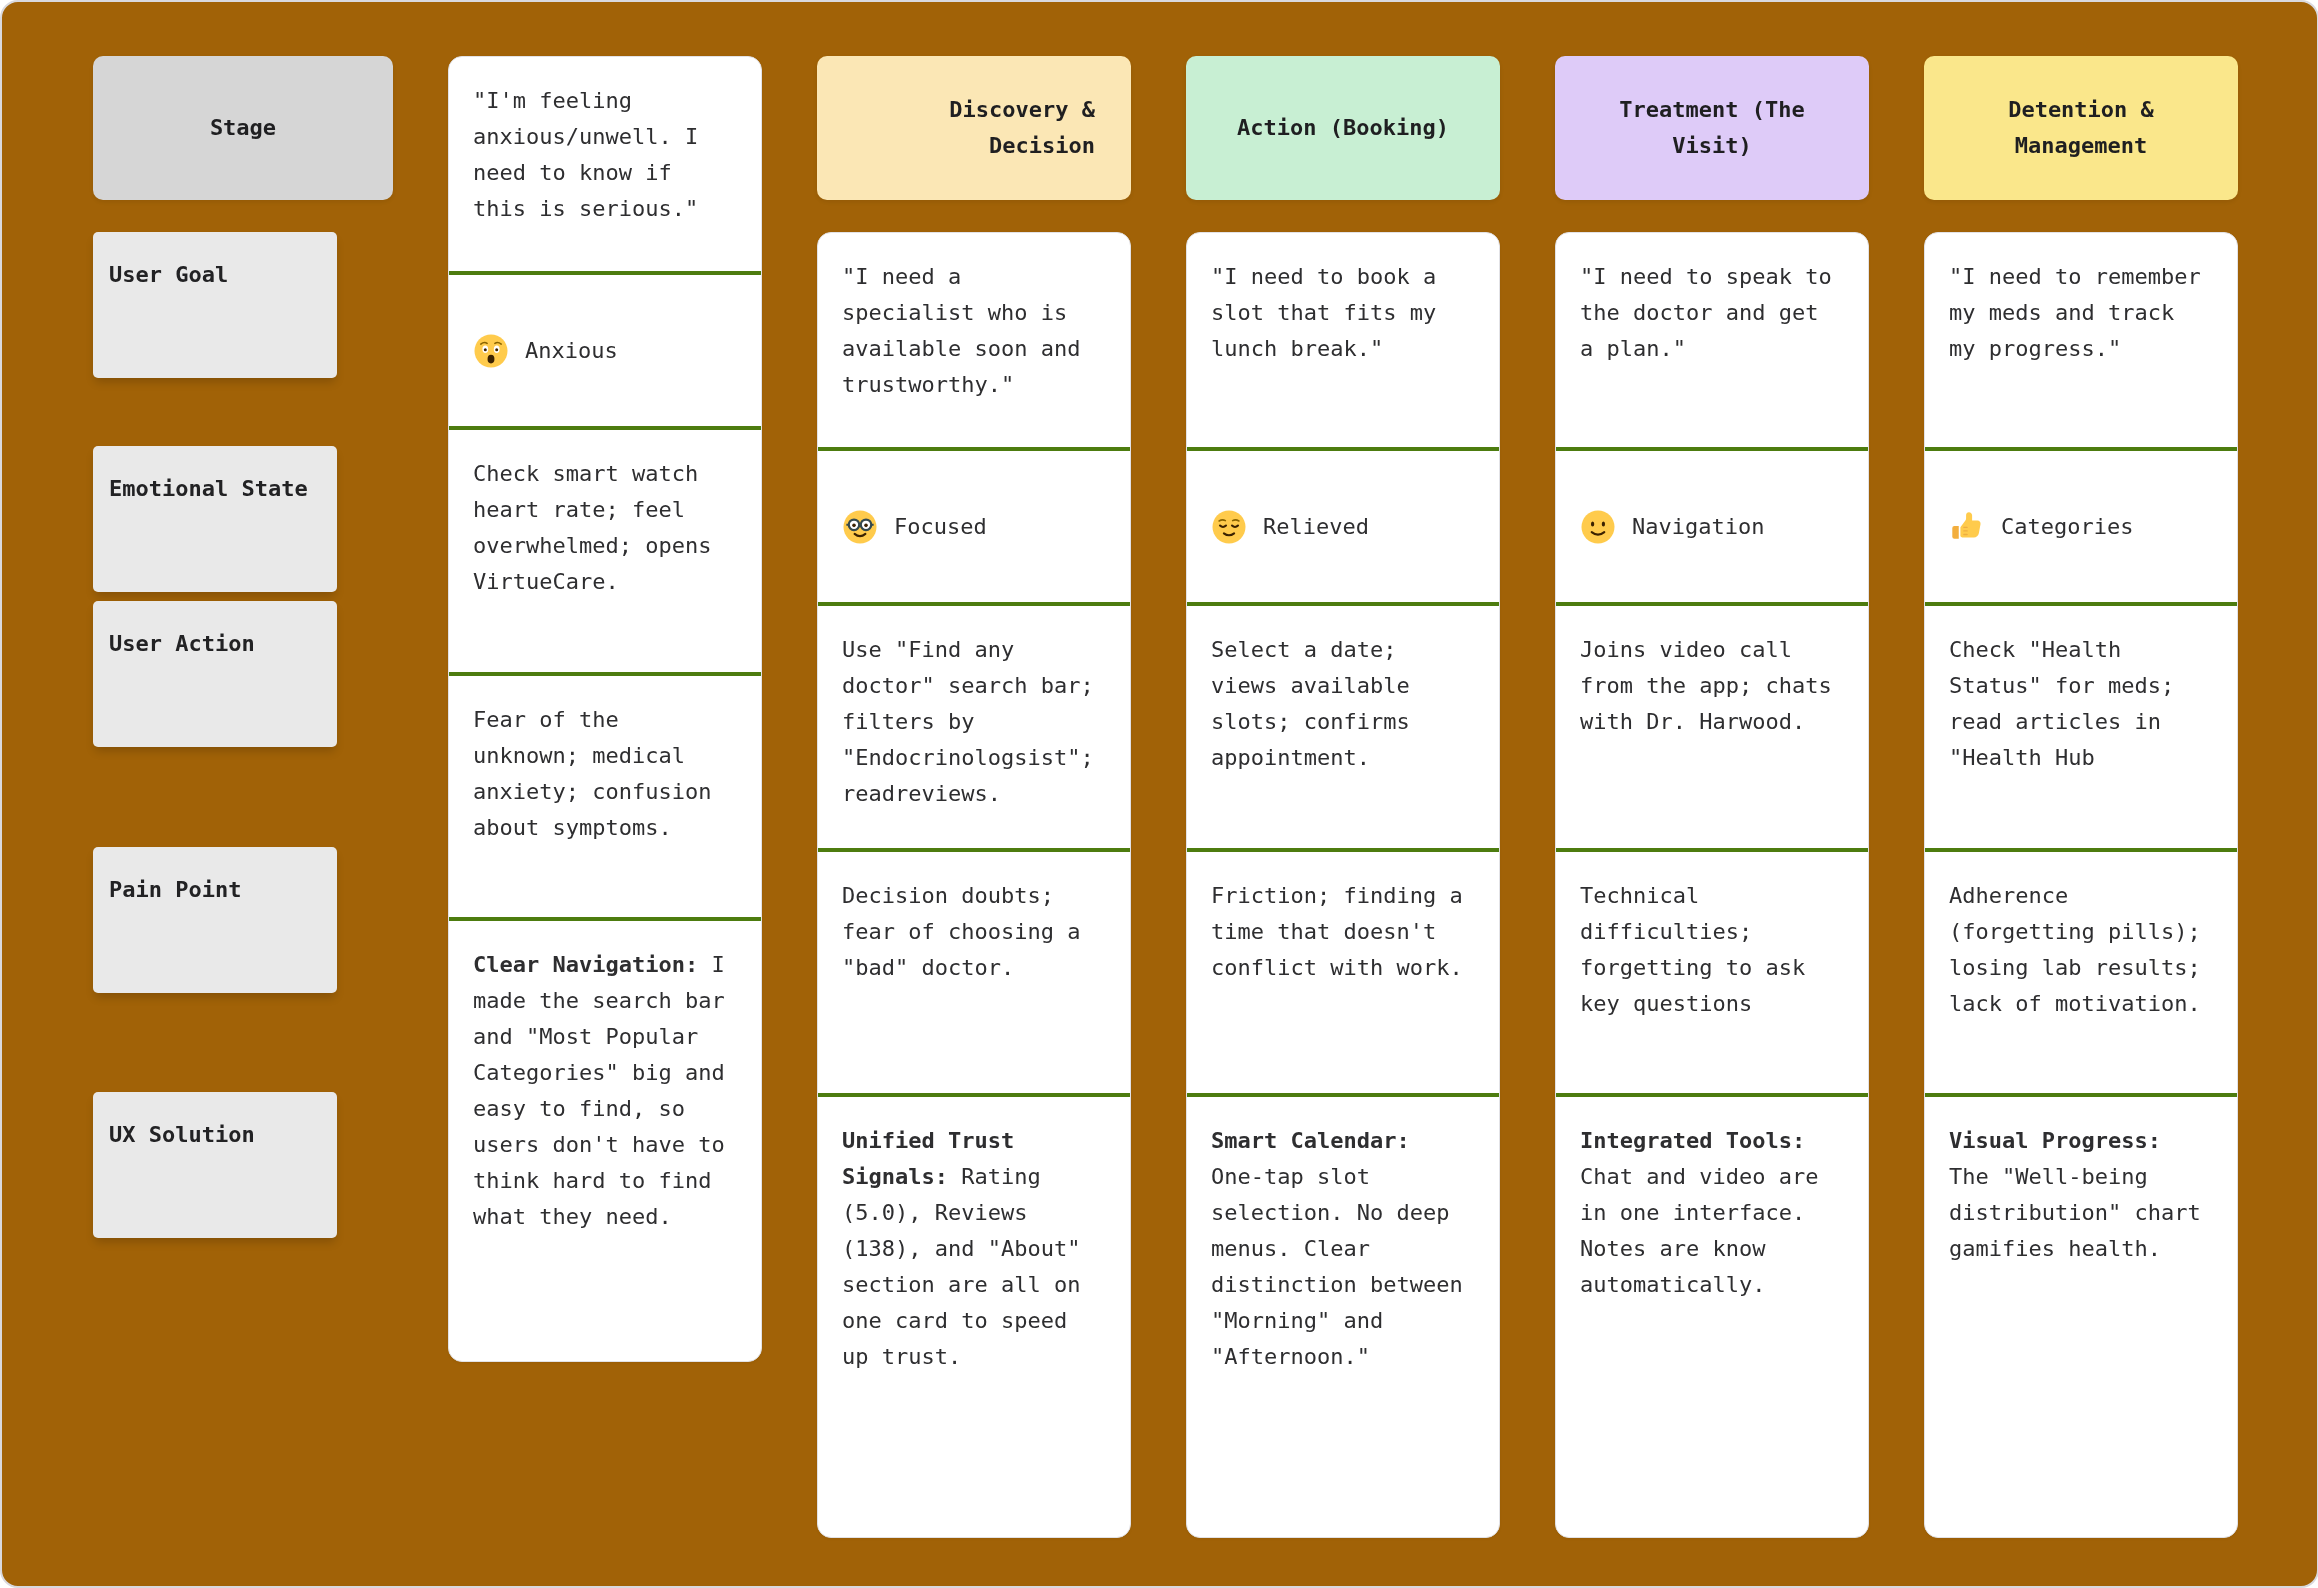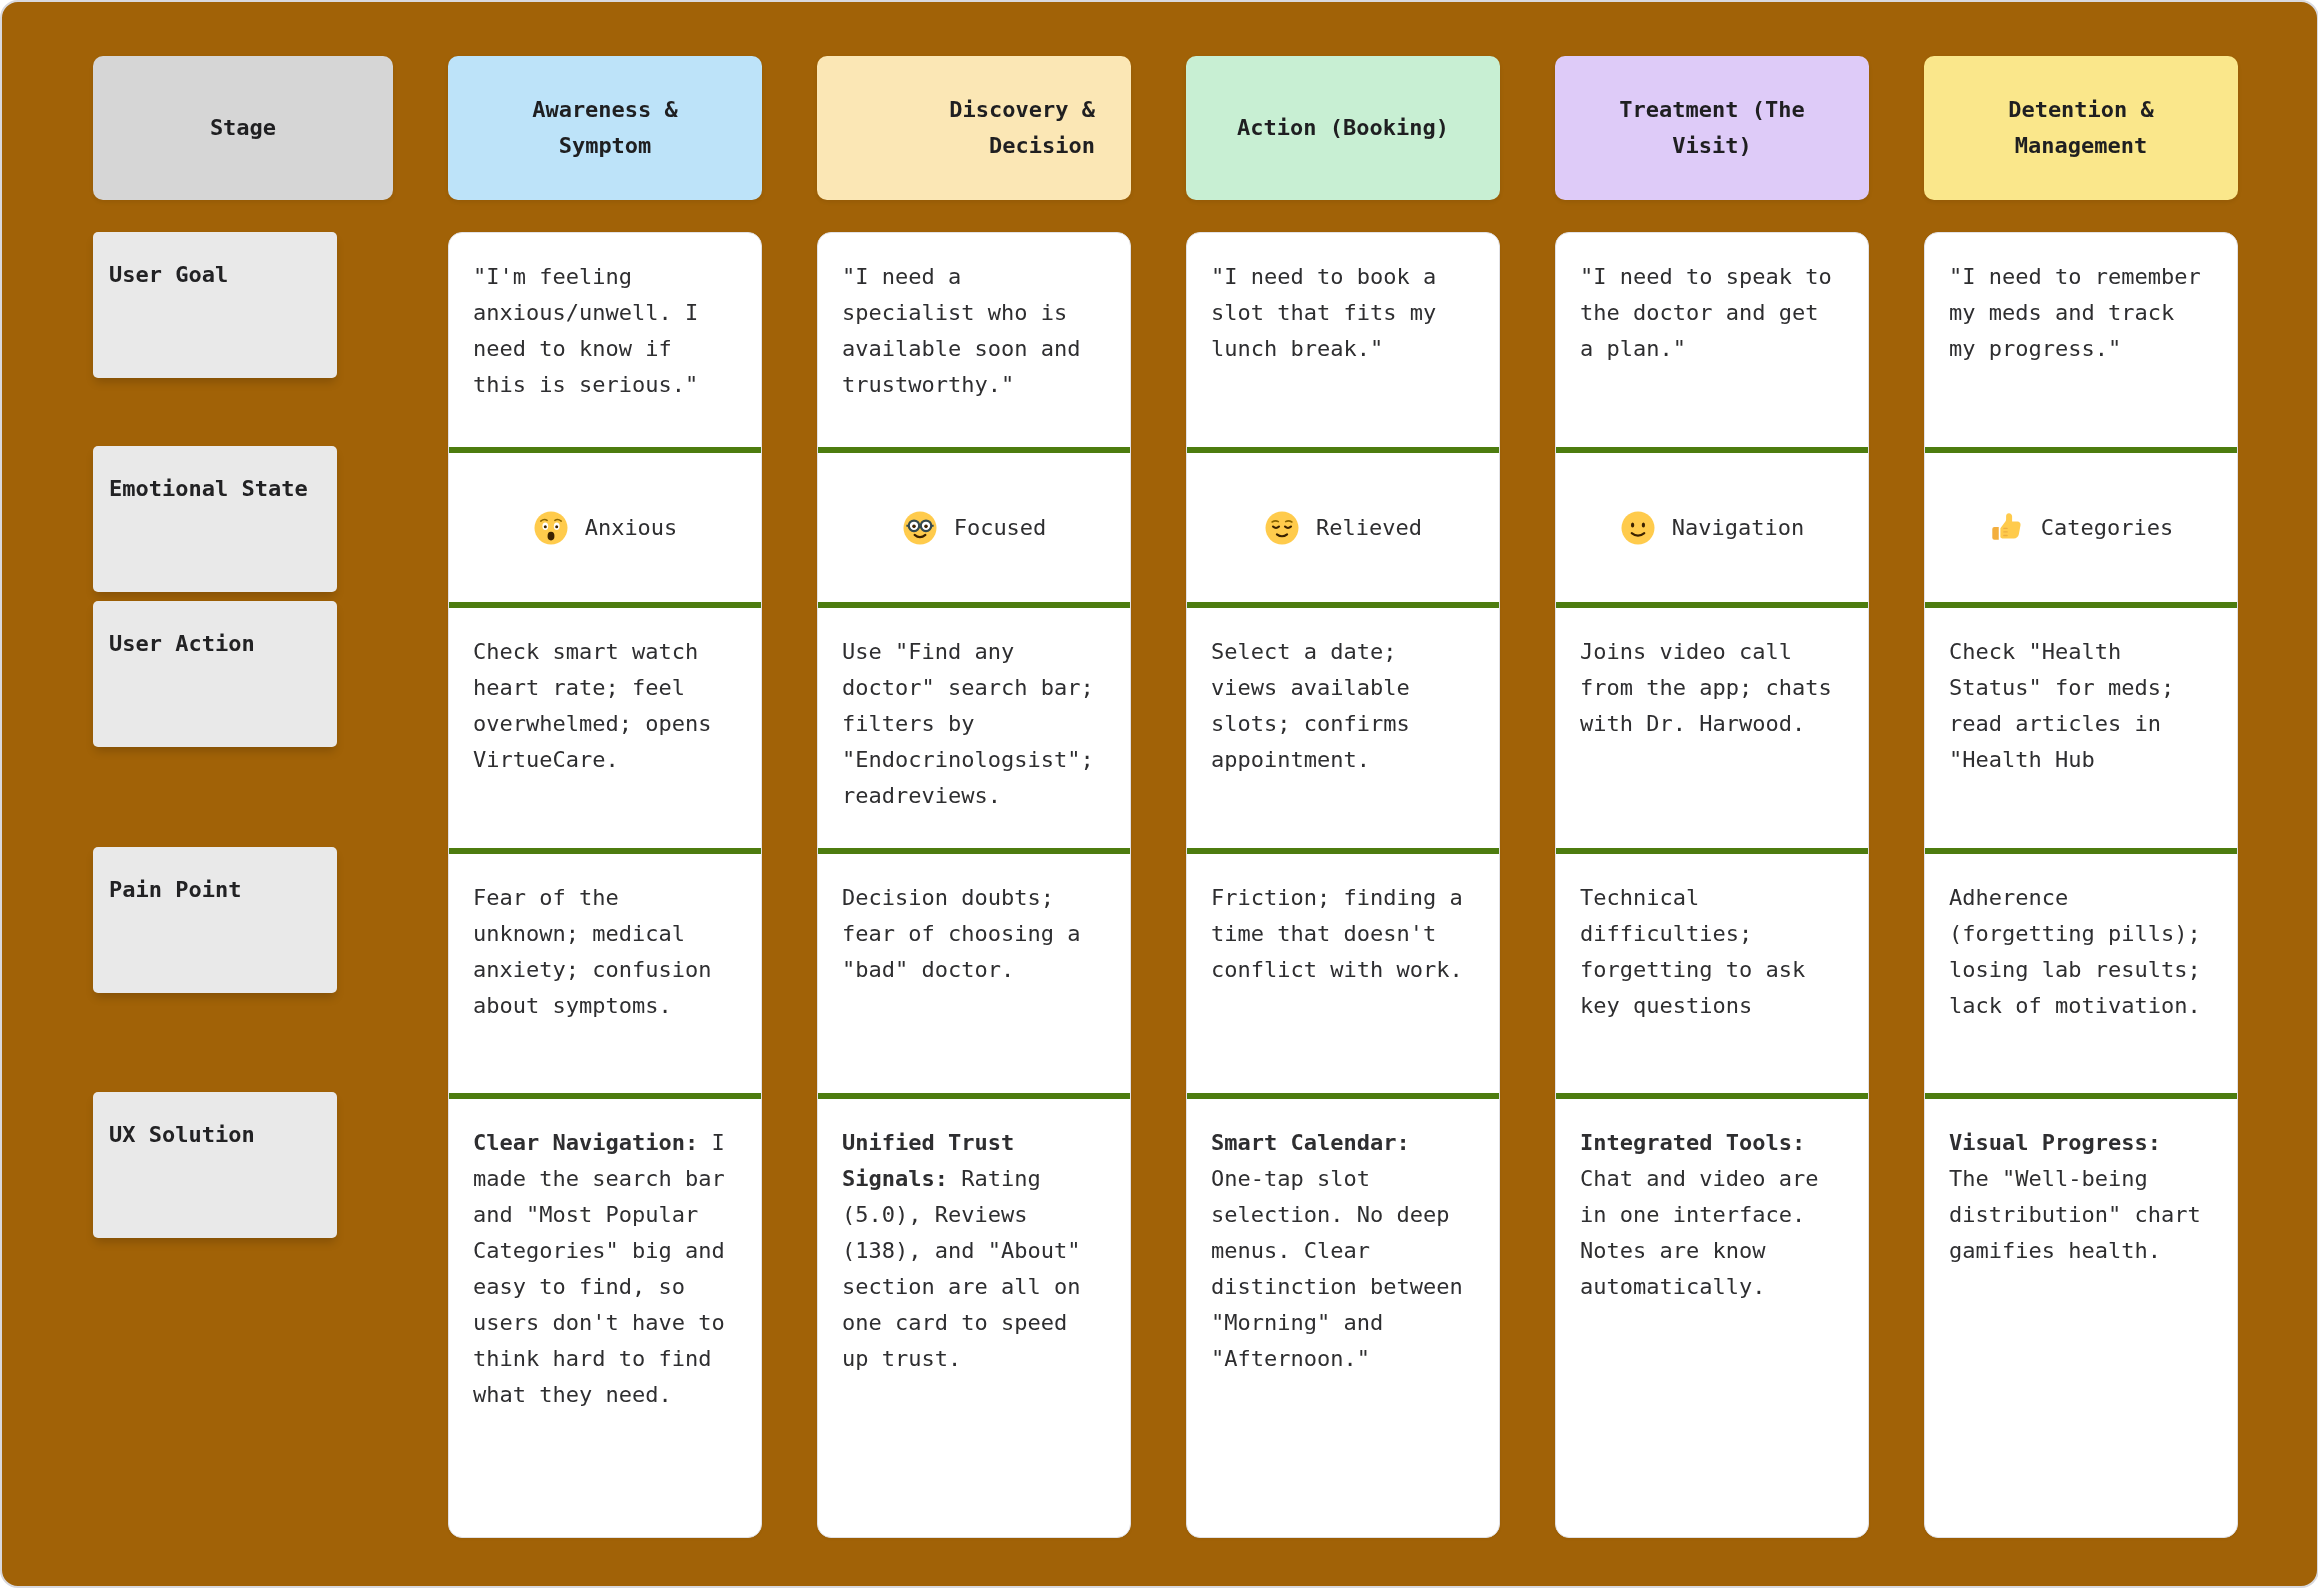--- a/index.html
+++ b/index.html
@@ -49,21 +49,21 @@
     display: flex;
     flex-direction: column;
     overflow: hidden;
   }
   .sec {
     padding: 26px 24px;
     font-size: 22px;
     line-height: 36px;
     overflow-wrap: break-word;
   }
-  .sec + .sec { border-top: 6px solid #4d7c0f; justify-content: center; }
+  .sec + .sec { border-top: 4px solid #4d7c0f; }
   .sec-goal    { height: 214px; }
   .sec-emotion { height: 155px; display: flex; align-items: center; gap: 16px; }
   .sec-action  { height: 246px; }
   .sec-pain    { height: 245px; }
   .sec-ux      { height: 444px; }
   .ux-lead { font-weight: bold; }
   
   .stage-slot { display: flex; align-items: flex-start; }
   .slot-goal    { height: 214px; }
   .slot-emotion { height: 155px; }
@@ -106,23 +106,20 @@
       </div>
       <div class="stage-slot slot-pain">
         <div class="row-label">Pain Point</div>
       </div>
       <div class="stage-slot slot-ux">
         <div class="row-label">UX Solution</div>
       </div>
     </div>
 
     <div class="col">
-      <div class="hdr" style="background-color: rgb(189, 227, 249);">
-        <span>Awareness &amp; Symptom</span>
-      </div>
       <div class="card">
         <div class="sec sec-goal">"I'm feeling anxious/unwell. I need to know if this is serious."</div>
         <div class="sec sec-emotion">
           <span class="emoji">
             <svg viewBox="0 0 24 24">
                 <circle cx="12" cy="12" r="11" fill="#FFCB4C"></circle>
                 <path d="M5.2 7.4 Q7.4 5.6 9.4 6.9" stroke="#8a6400" stroke-width="1.1" fill="none" stroke-linecap="round"></path>
                 <path d="M18.8 7.4 Q16.6 5.6 14.6 6.9" stroke="#8a6400" stroke-width="1.1" fill="none" stroke-linecap="round"></path>
                 <ellipse cx="8.2" cy="10.8" rx="1.9" ry="2.5" fill="#fff"></ellipse>
                 <ellipse cx="15.8" cy="10.8" rx="1.9" ry="2.5" fill="#fff"></ellipse>

